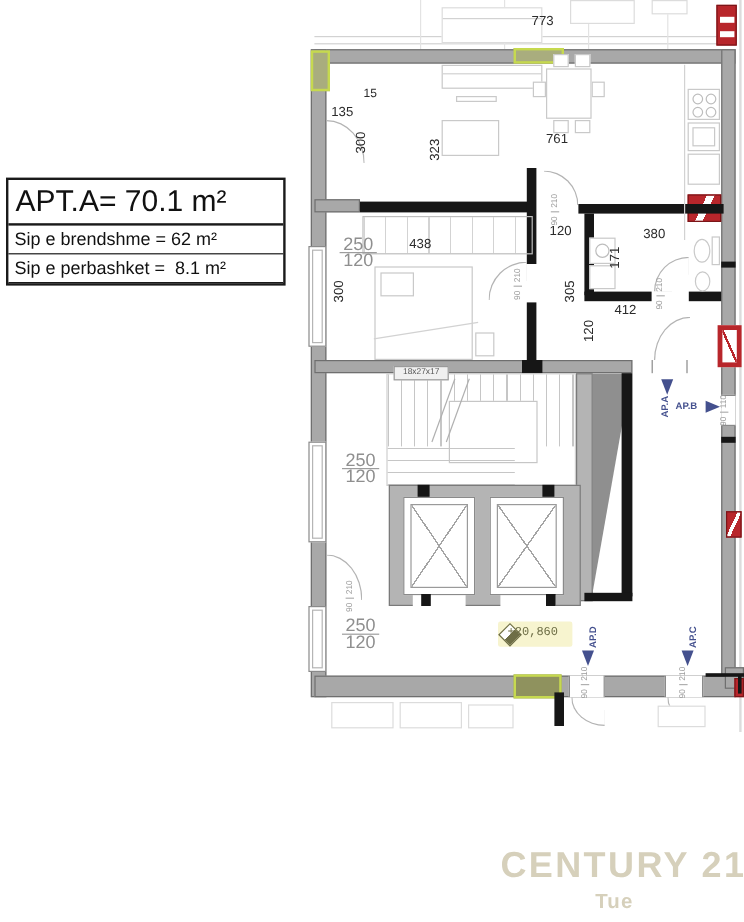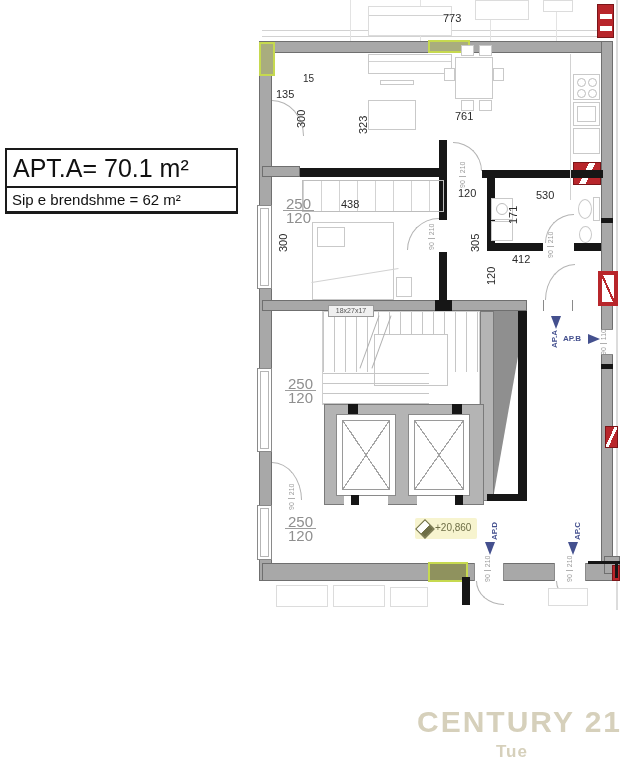--- a/index.html
+++ b/index.html
@@ -45,21 +45,21 @@
         transform:rotate(-90deg);transform-origin:0 0;}
   .ddim span+span{border-left:1px solid #b0b0b0;padding-left:3px;}
   .ap{position:absolute;font-size:8px;font-weight:bold;color:#44508e;white-space:nowrap;}
   .ap.rot{transform:rotate(-90deg);transform-origin:0 0;}
   .tri-down{position:absolute;width:0;height:0;border-left:5px solid transparent;border-right:5px solid transparent;border-top:13px solid #44508e;}
   .tri-right{position:absolute;width:0;height:0;border-top:5px solid transparent;border-bottom:5px solid transparent;border-left:12px solid #44508e;}
   .lobby{position:absolute;font-size:24px;color:#9b9b9b;letter-spacing:1px;}
   .lvl{position:absolute;background:#f7f4cf;border-radius:2px;}
   .lvl .sym{position:absolute;left:3px;top:4px;width:12px;height:12px;transform:rotate(45deg);
             border:1px solid #6e6e46;background:conic-gradient(#6e6e46 0 50%,#fff 50% 100%);}
-  .lvl .txt{position:absolute;left:20px;top:4px;font-size:10px;color:#6e6e46;white-space:nowrap;}
+  .lvl .txt{position:absolute;left:8px;top:4px;font-size:10px;color:#6e6e46;white-space:nowrap;font-family:Liberation Mono, monospace;}
   .stairlbl{position:absolute;box-sizing:border-box;background:#f0f0f0;border:1px solid #9a9a9a;
             font-size:7px;color:#555;text-align:center;line-height:10px;}
   .wedge{position:absolute;background:#8f8f8f;clip-path:polygon(0 0,100% 0,0 100%);}
   
   .infobox{position:absolute;left:5px;top:148px;width:233px;box-sizing:border-box;
            border:2px solid #1a1a1a;background:#fff;color:#111;}
   .infobox .t{height:36px;line-height:36px;font-size:25px;padding-left:6px;border-bottom:2px solid #1a1a1a;white-space:pre;}
   .infobox .r{height:23px;line-height:23px;font-size:15px;padding-left:5px;border-bottom:1px solid #1a1a1a;white-space:pre;}
   .infobox .f{height:22px;line-height:20px;font-size:20px;text-align:center;}
   
@@ -219,21 +219,21 @@
 
     <div class="dim" style="left:443px;top:12px">773</div>
     <div class="dim" style="left:276px;top:88px">135</div>
     <div class="dim sm" style="left:303px;top:73px">15</div>
     <div class="rdim" style="left:295px;top:128px">300</div>
     <div class="rdim" style="left:357px;top:134px">323</div>
     <div class="dim" style="left:455px;top:110px">761</div>
     <div class="dim" style="left:341px;top:198px">438</div>
     <div class="rdim" style="left:277px;top:252px">300</div>
     <div class="dim" style="left:458px;top:187px">120</div>
-    <div class="dim" style="left:536px;top:189px">530</div>
+    <div class="dim" style="left:536px;top:189px">380</div>
     <div class="rdim" style="left:507px;top:224px">171</div>
     <div class="rdim" style="left:469px;top:252px">305</div>
     <div class="dim" style="left:512px;top:253px">412</div>
     <div class="rdim" style="left:485px;top:285px">120</div>
 
     <div class="gstack" style="left:283px;top:197px">
       <span>250</span>
         <span>120</span>
     </div>
     <div class="gstack" style="left:285px;top:377px">
@@ -285,18 +285,19 @@
 
     <div class="lvl" style="left:415px;top:518px;width:62px;height:21px">
       <div class="sym"></div>
       <div class="txt">+20,860</div>
     </div>
   </div>
 
   <section class="infobox">
     <div class="t">APT.A= 70.1 m²</div>
     <div class="r">Sip e brendshme = 62 m²</div>
+    <div class="r">Sip e perbashket =  8.1 m²</div>
   </section>
 
   <div class="brand">CENTURY 21</div>
   <div class="brand-sub">Tue</div>
 
 </div>
 
 </body></html>

